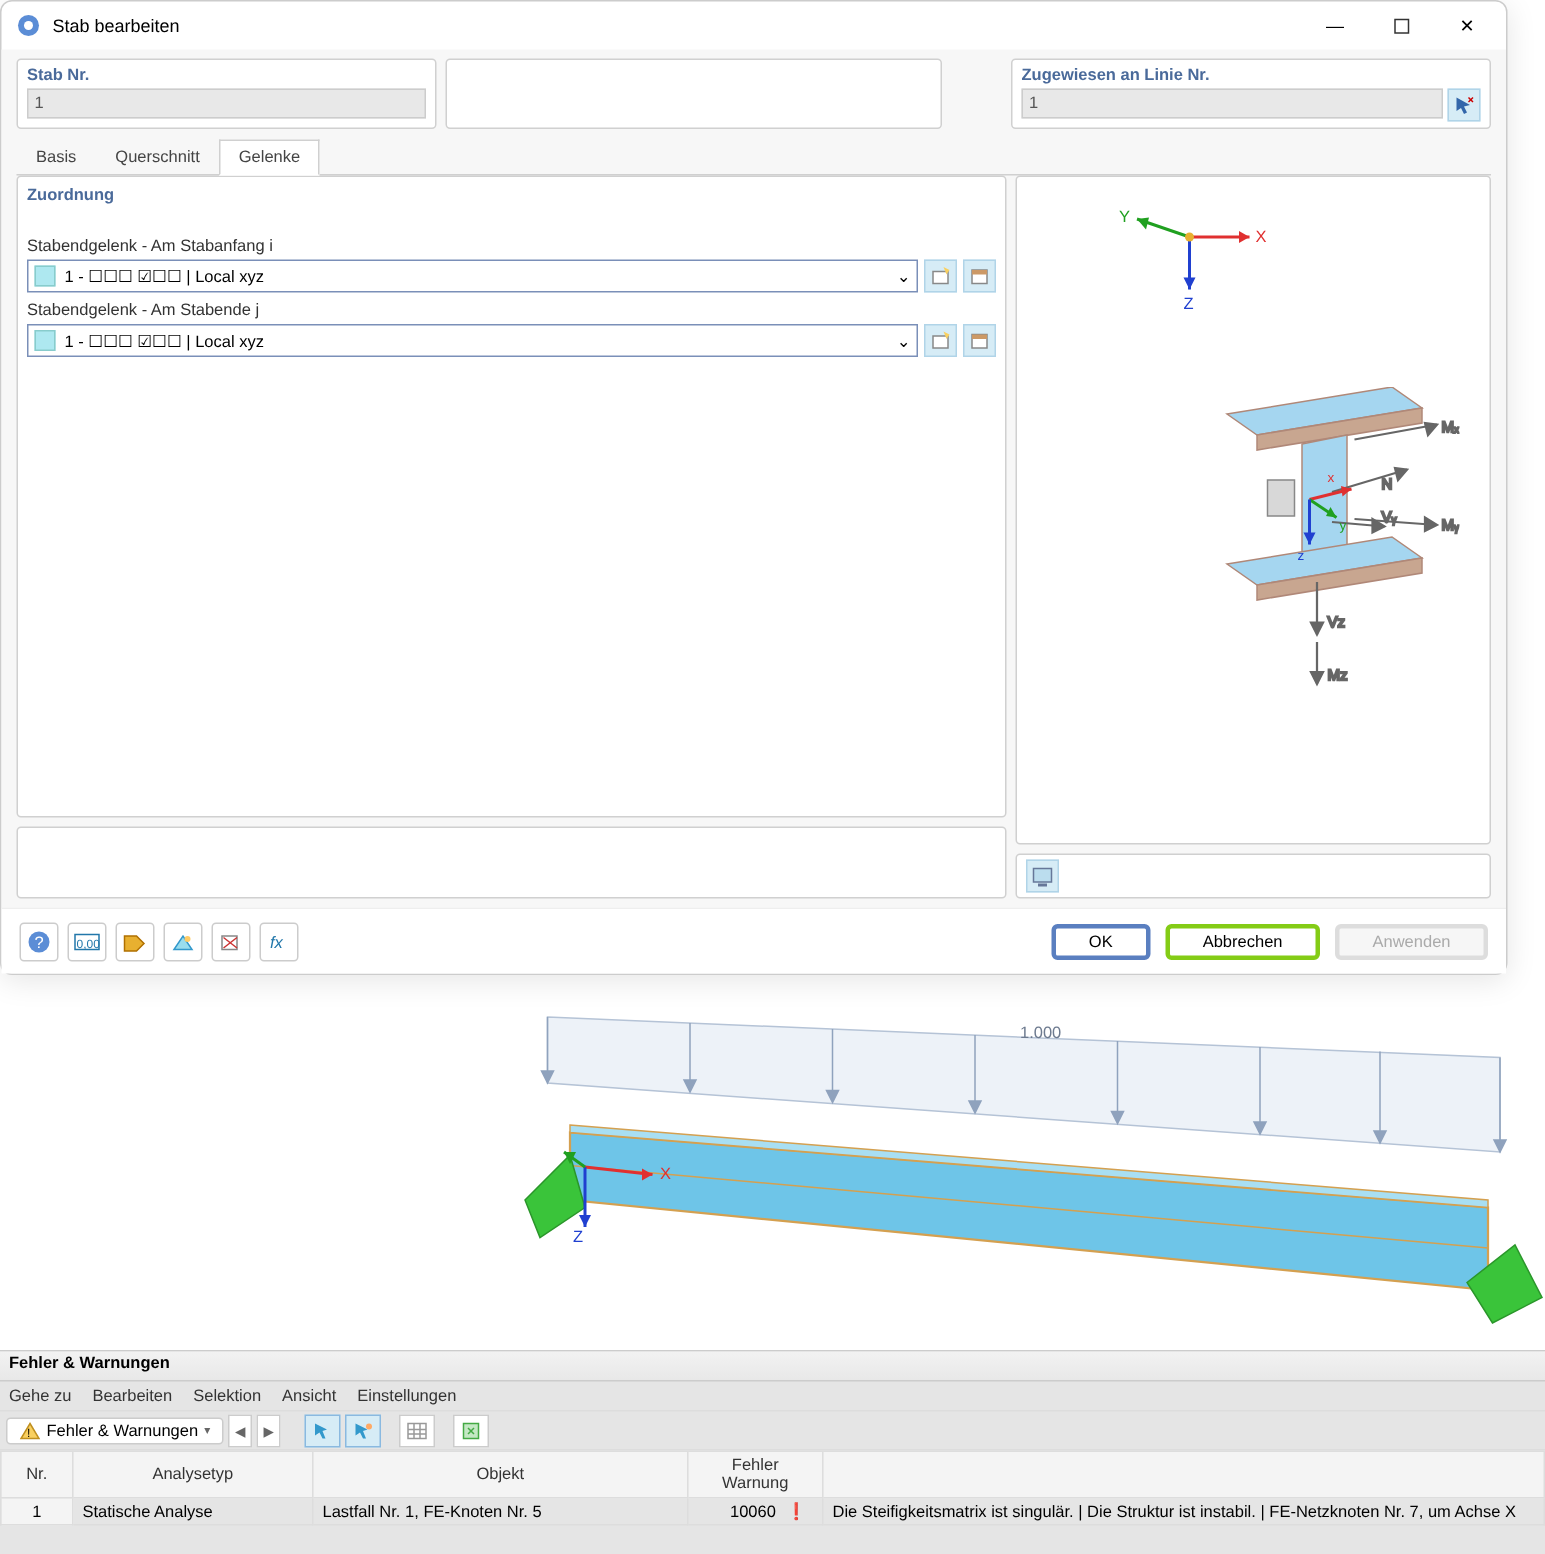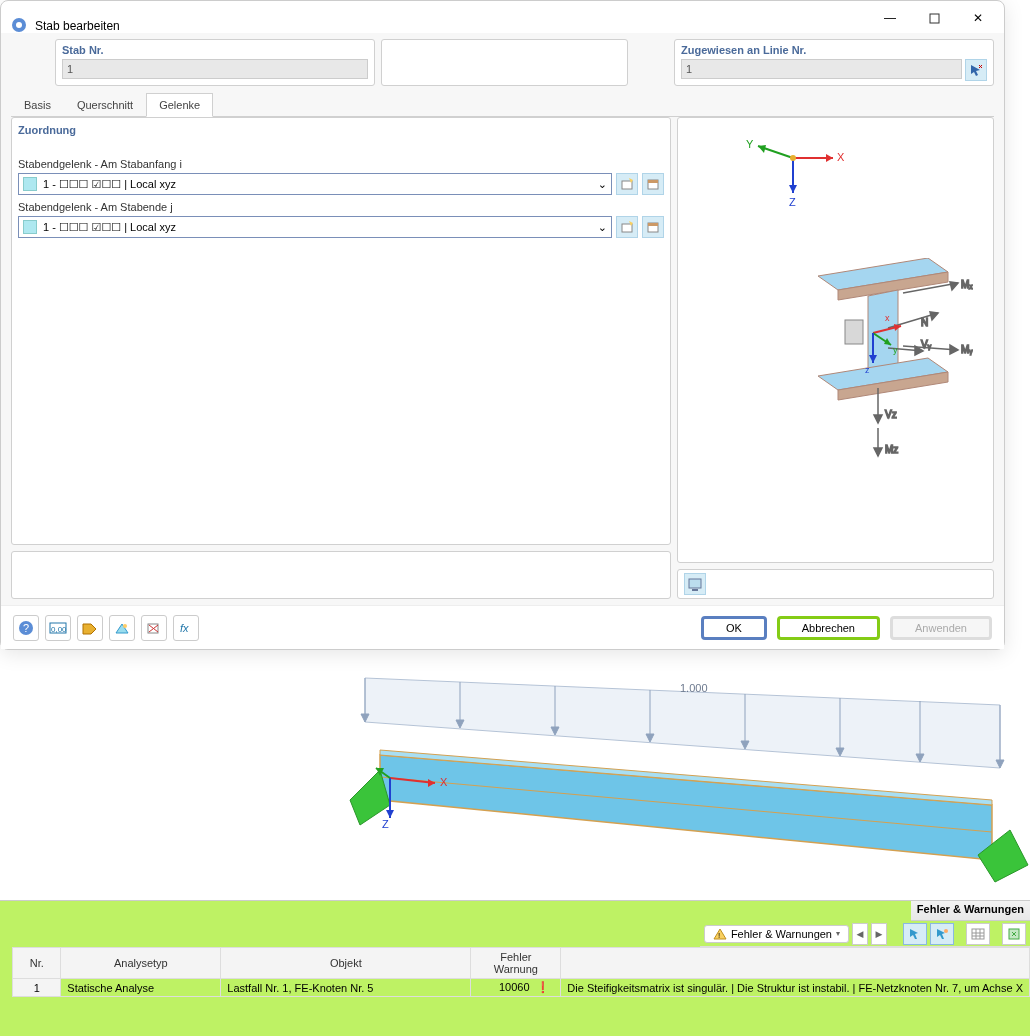--- a/index.html
+++ b/index.html
@@ -1,29 +1,29 @@
 <!DOCTYPE html>
 <html><head>
 <meta charset="utf-8">
 <style>
 * { box-sizing: border-box; margin: 0; padding: 0; }
 html, body { width: 1030px; height: 1036px; font-family: 'Segoe UI', Tahoma, sans-serif; font-size: 12px; background: #fff; overflow: hidden; }
 
 
 .dialog { position: absolute; top: 0; left: 0; width: 1005px; height: 650px; background: #fff; border: 1px solid #ccc; border-radius: 8px; box-shadow: 0 4px 20px rgba(0,0,0,0.1); display: flex; flex-direction: column; }
-.titlebar { height: 32px; display: flex; align-items: flex-end; padding: 0 4px 0 10px; }
+.titlebar { height: 32px; display: flex; align-items: center; padding: 0 4px 0 10px; }
 .titlebar .icon { width: 16px; height: 16px; margin-right: 8px; }
 .titlebar .title { flex: 1; font-size: 12px; color: #000; }
 .winbtn { width: 44px; height: 30px; display: flex; align-items: center; justify-content: center; cursor: pointer; }
 
 .dlg-body { flex: 1; padding: 6px 10px; display: flex; flex-direction: column; background: #f7f7f7; }
 
 .top-fields { display: flex; gap: 6px; margin-bottom: 6px; }
 .field-box { background: #fff; border: 1px solid #d0d0d0; border-radius: 3px; padding: 4px 6px; }
-.field-box.stab-nr { width: 320px; margin-left: 44px; }
+.field-box.stab-nr { width: 280px; }
 .field-box.middle { flex: 1; }
 .field-box.zugewiesen { width: 320px; display: flex; flex-direction: column; margin-left: 40px; }
 .field-label { color: #4a6a9a; font-weight: 600; font-size: 11px; margin-bottom: 3px; display: block; }
 .field-input { width: 100%; height: 20px; background: #e8e8e8; border: 1px solid #ccc; padding: 1px 4px; font-size: 11px; color: #555; }
 .zu-row { display: flex; gap: 3px; }
 .zu-row .field-input { flex: 1; }
 .pick-btn { width: 22px; height: 22px; background: #d6ecf6; border: 1px solid #b0d4e8; display:flex;align-items:center;justify-content:center; cursor:pointer; }
 
 .tabs { display: flex; border-bottom: 1px solid #d0d0d0; background:#f7f7f7; }
 .tab { padding: 5px 12px; font-size: 11px; color: #444; cursor: pointer; border: 1px solid transparent; border-bottom: none; position:relative; top:1px; }
@@ -51,21 +51,21 @@
 .tool-btn { width:26px; height:26px; background:#fff; border:1px solid #ccc; border-radius:3px; margin-right:6px; display:flex;align-items:center;justify-content:center;cursor:pointer; }
 .dlg-footer .spacer { flex:1; }
 .btn { height:24px; padding:0 22px; background:#fff; border:3px solid #84cc16; border-radius:4px; font-size:11px; cursor:pointer; margin-left:10px; }
 .btn.ok { border-color:#5a7fc0; }
 .btn.disabled { color:#aaa; border-color:#ddd; background:#f6f6f6; cursor:not-allowed; }
 
 
 .viewport { position:absolute; top:660px; left:340px; width:690px; height:230px; }
 
 
-.bottom-panel { position:absolute; top:900px; left:0; width:1030px; height:136px; background:#bef264; border-top:1px solid #ccc; display:flex; flex-direction:column;align-items:flex-end; }
+.bottom-panel { position:absolute; top:900px; left:0; width:1030px; height:136px; background:#e5e5e5; border-top:1px solid #ccc; display:flex; flex-direction:column; }
 .bp-title { background:linear-gradient(#f2f2f2,#e8e8e8); height:20px; font-weight:600; font-size:11px; padding:2px 6px; border-bottom:1px solid #ccc; }
 .bp-menu { height:20px; display:flex; align-items:center; gap:14px; padding:0 6px; font-size:11px; color:#333; border-bottom:1px solid #ddd;}
 .bp-toolbar { height:26px; display:flex; align-items:center; gap:3px; padding:2px 4px; border-bottom:1px solid #ddd; }
 .bp-chip { background:#fff; border:1px solid #ccc; border-radius:3px; padding:2px 8px; font-size:11px; display:flex;align-items:center; gap:4px;}
 .bp-chip .drop { font-size:8px; color:#666; }
 .small-nav-btn { width:16px;height:22px;border:1px solid #ccc;display:flex;align-items:center;justify-content:center;font-size:9px;color:#666;cursor:pointer; background:#fff;}
 .bp-tbtn { width:24px; height:22px; border:1px solid #ccc; background:#fff; display:flex;align-items:center;justify-content:center;cursor:pointer; }
 .bp-tbtn.active { background:#d6ecf6; border-color:#8ab9e0; }
 
 .bp-grid { flex:1; overflow:hidden; font-size:11px; }
@@ -337,20 +337,27 @@
       </div>
     <div class="spacer"></div>
     <button class="btn ok">OK</button>
     <button class="btn">Abbrechen</button>
     <button class="btn disabled">Anwenden</button>
   </div>
 </div>
 
 <div class="bottom-panel">
   <div class="bp-title">Fehler &amp; Warnungen</div>
+  <div class="bp-menu">
+    <span>Gehe zu</span>
+    <span>Bearbeiten</span>
+    <span>Selektion</span>
+    <span>Ansicht</span>
+    <span>Einstellungen</span>
+  </div>
   <div class="bp-toolbar">
     <div class="bp-chip">
       <svg width="14" height="12">
           <polygon points="7,1 13,11 1,11" fill="#f9d060" stroke="#c09020"></polygon>
           <text x="5" y="10" font-size="8">!</text>
         </svg>
       <span>Fehler &amp; Warnungen</span>
       <span class="drop">▾</span>
     </div>
     <div class="small-nav-btn">◀</div>

